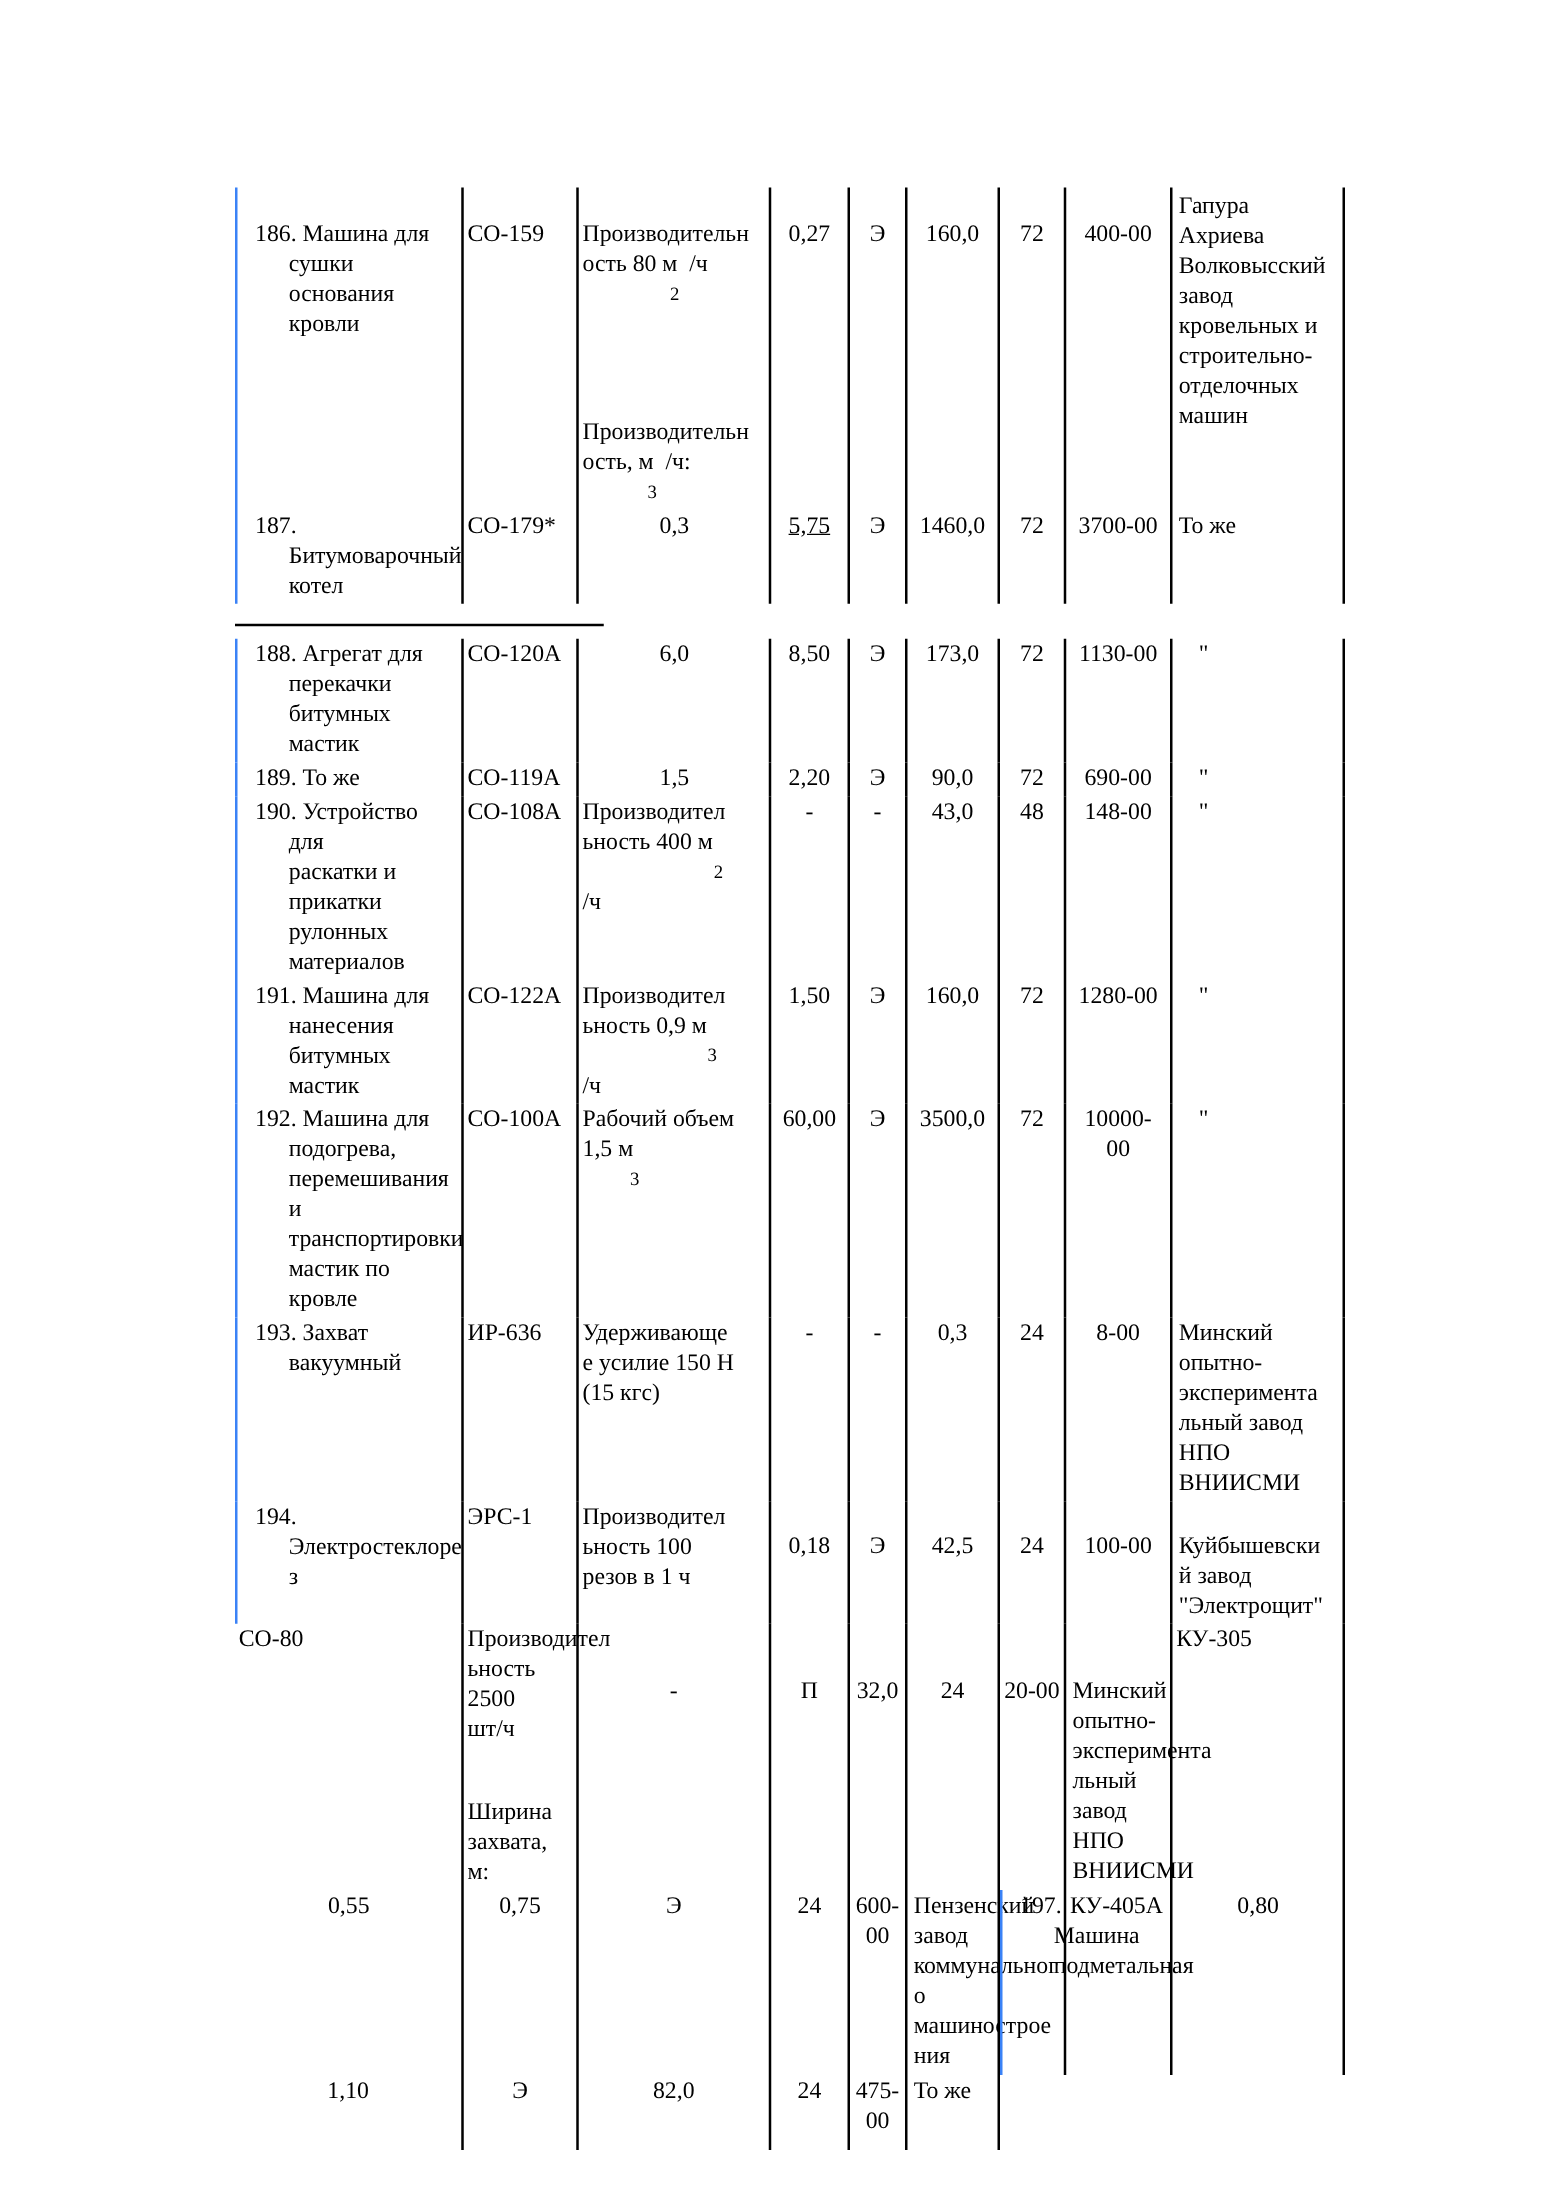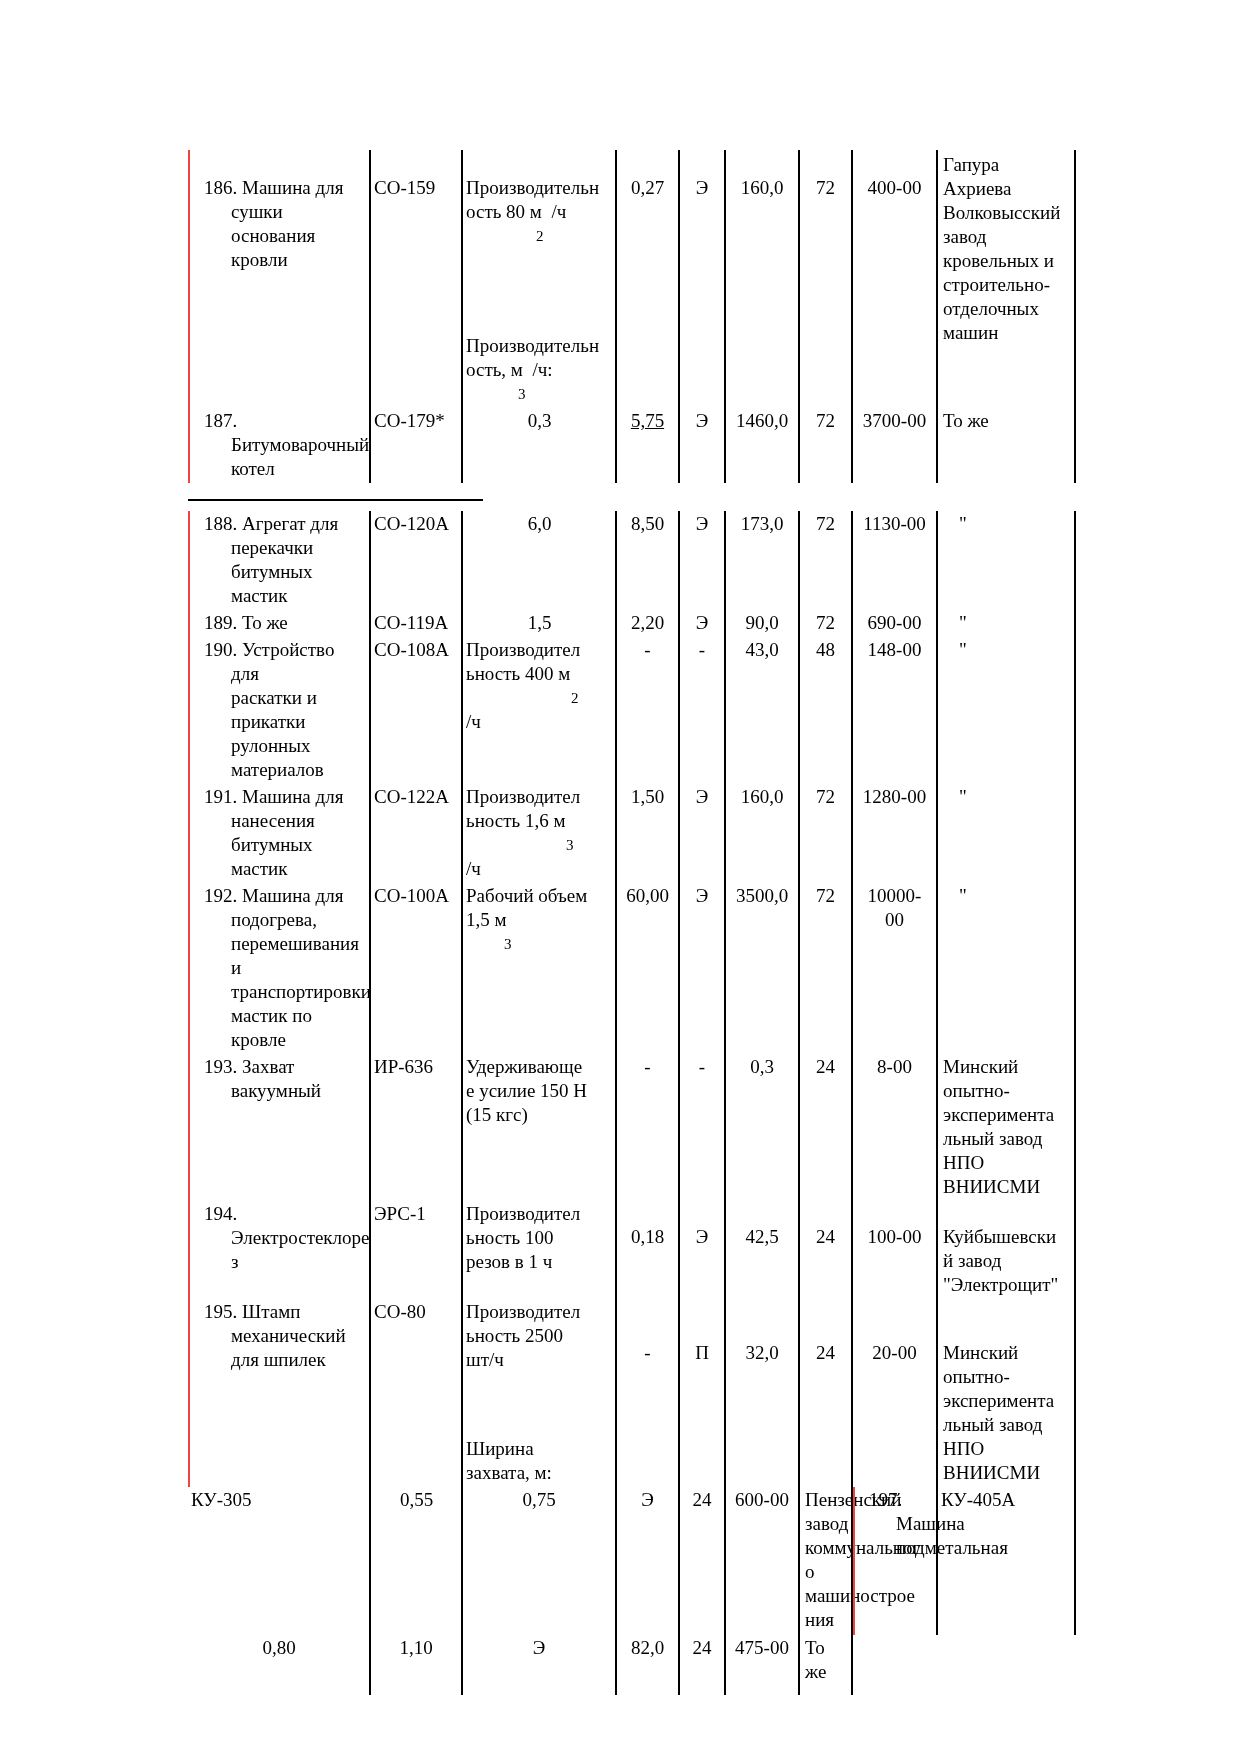--- a/index.html
+++ b/index.html
@@ -9,21 +9,21 @@
   }
   .doc { position:absolute; left:188px; top:150px; width:888px; }
   .tbl {
     display:grid;
     grid-template-columns:183px 92px 154px 63px 46px 74px 53px 85px 138px;
   }
   .cell {
     border-right:2px solid #000; box-sizing:border-box;
     font-size:19px; line-height:24px; padding:1px 2px 2px 3px;
   }
-  .c-name { border-left:2px solid #ef4444;padding-left:14px; }
+  .c-name { border-left:2px solid #3b82f6;padding-left:14px; }
   .name-inner { white-space:pre-line; padding-left:27px; text-indent:-27px; }
   .maker { white-space:pre-line; padding-left:2px; }
   .price { white-space:pre-line; }
   .c-val, .c-drive, .c-mass, .c-qty, .c-price { text-align:center; padding-left:0; padding-right:0; }
   .c-tech { display:flex; flex-direction:column; justify-content:flex-start; }
   .c-tech.has2 { justify-content:space-between;gap:42px; }
   .tech-p { margin:0; }
   .tech-line { white-space:pre-wrap; }
   .tech-line.sub { font-size:15px; }
   .tech-line.ctr { text-align:center; }
@@ -231,21 +231,21 @@
 нанесения
 битумных
 мастик</div>
       </div>
   <div class="cell c-model rq" style="min-height: 98px;">
         <div>СО-122А</div>
       </div>
   <div class="cell c-tech rq" style="min-height: 98px;">
         <div class="tech-p">
           <div class="tech-line">Производител</div>
-          <div class="tech-line">ьность 1,6 м</div>
+          <div class="tech-line">ьность 0,9 м</div>
           <div class="tech-line sub" style="padding-left: 100px;">3</div>
           <div class="tech-line">/ч</div>
         </div>
       </div>
   <div class="cell c-val rq" style="min-height: 98px;">
         <div>1,50</div>
       </div>
   <div class="cell c-drive rq" style="min-height: 98px;">
         <div>Э</div>
       </div>
@@ -367,25 +367,20 @@
       </div>
   <div class="cell c-price rp1" style="min-height: 70px;">
         <div class="price">100-00</div>
       </div>
   <div class="cell c-maker rp1" style="min-height: 70px;">
         <div class="maker">Куйбышевски
 й завод
 "Электрощит"</div>
       </div>
 
-  <div class="cell c-name rp2" style="min-height: 186px;">
-        <div class="name-inner">195. Штамп
-механический
-для шпилек</div>
-      </div>
   <div class="cell c-model rp2" style="min-height: 186px;">
         <div>СО-80</div>
       </div>
   <div class="cell c-tech rp2 has2" style="min-height: 186px;">
         <div class="tech-p">
           <div class="tech-line">Производител</div>
           <div class="tech-line">ьность 2500</div>
           <div class="tech-line">шт/ч</div>
         </div>
         <div class="tech-p tech2">

